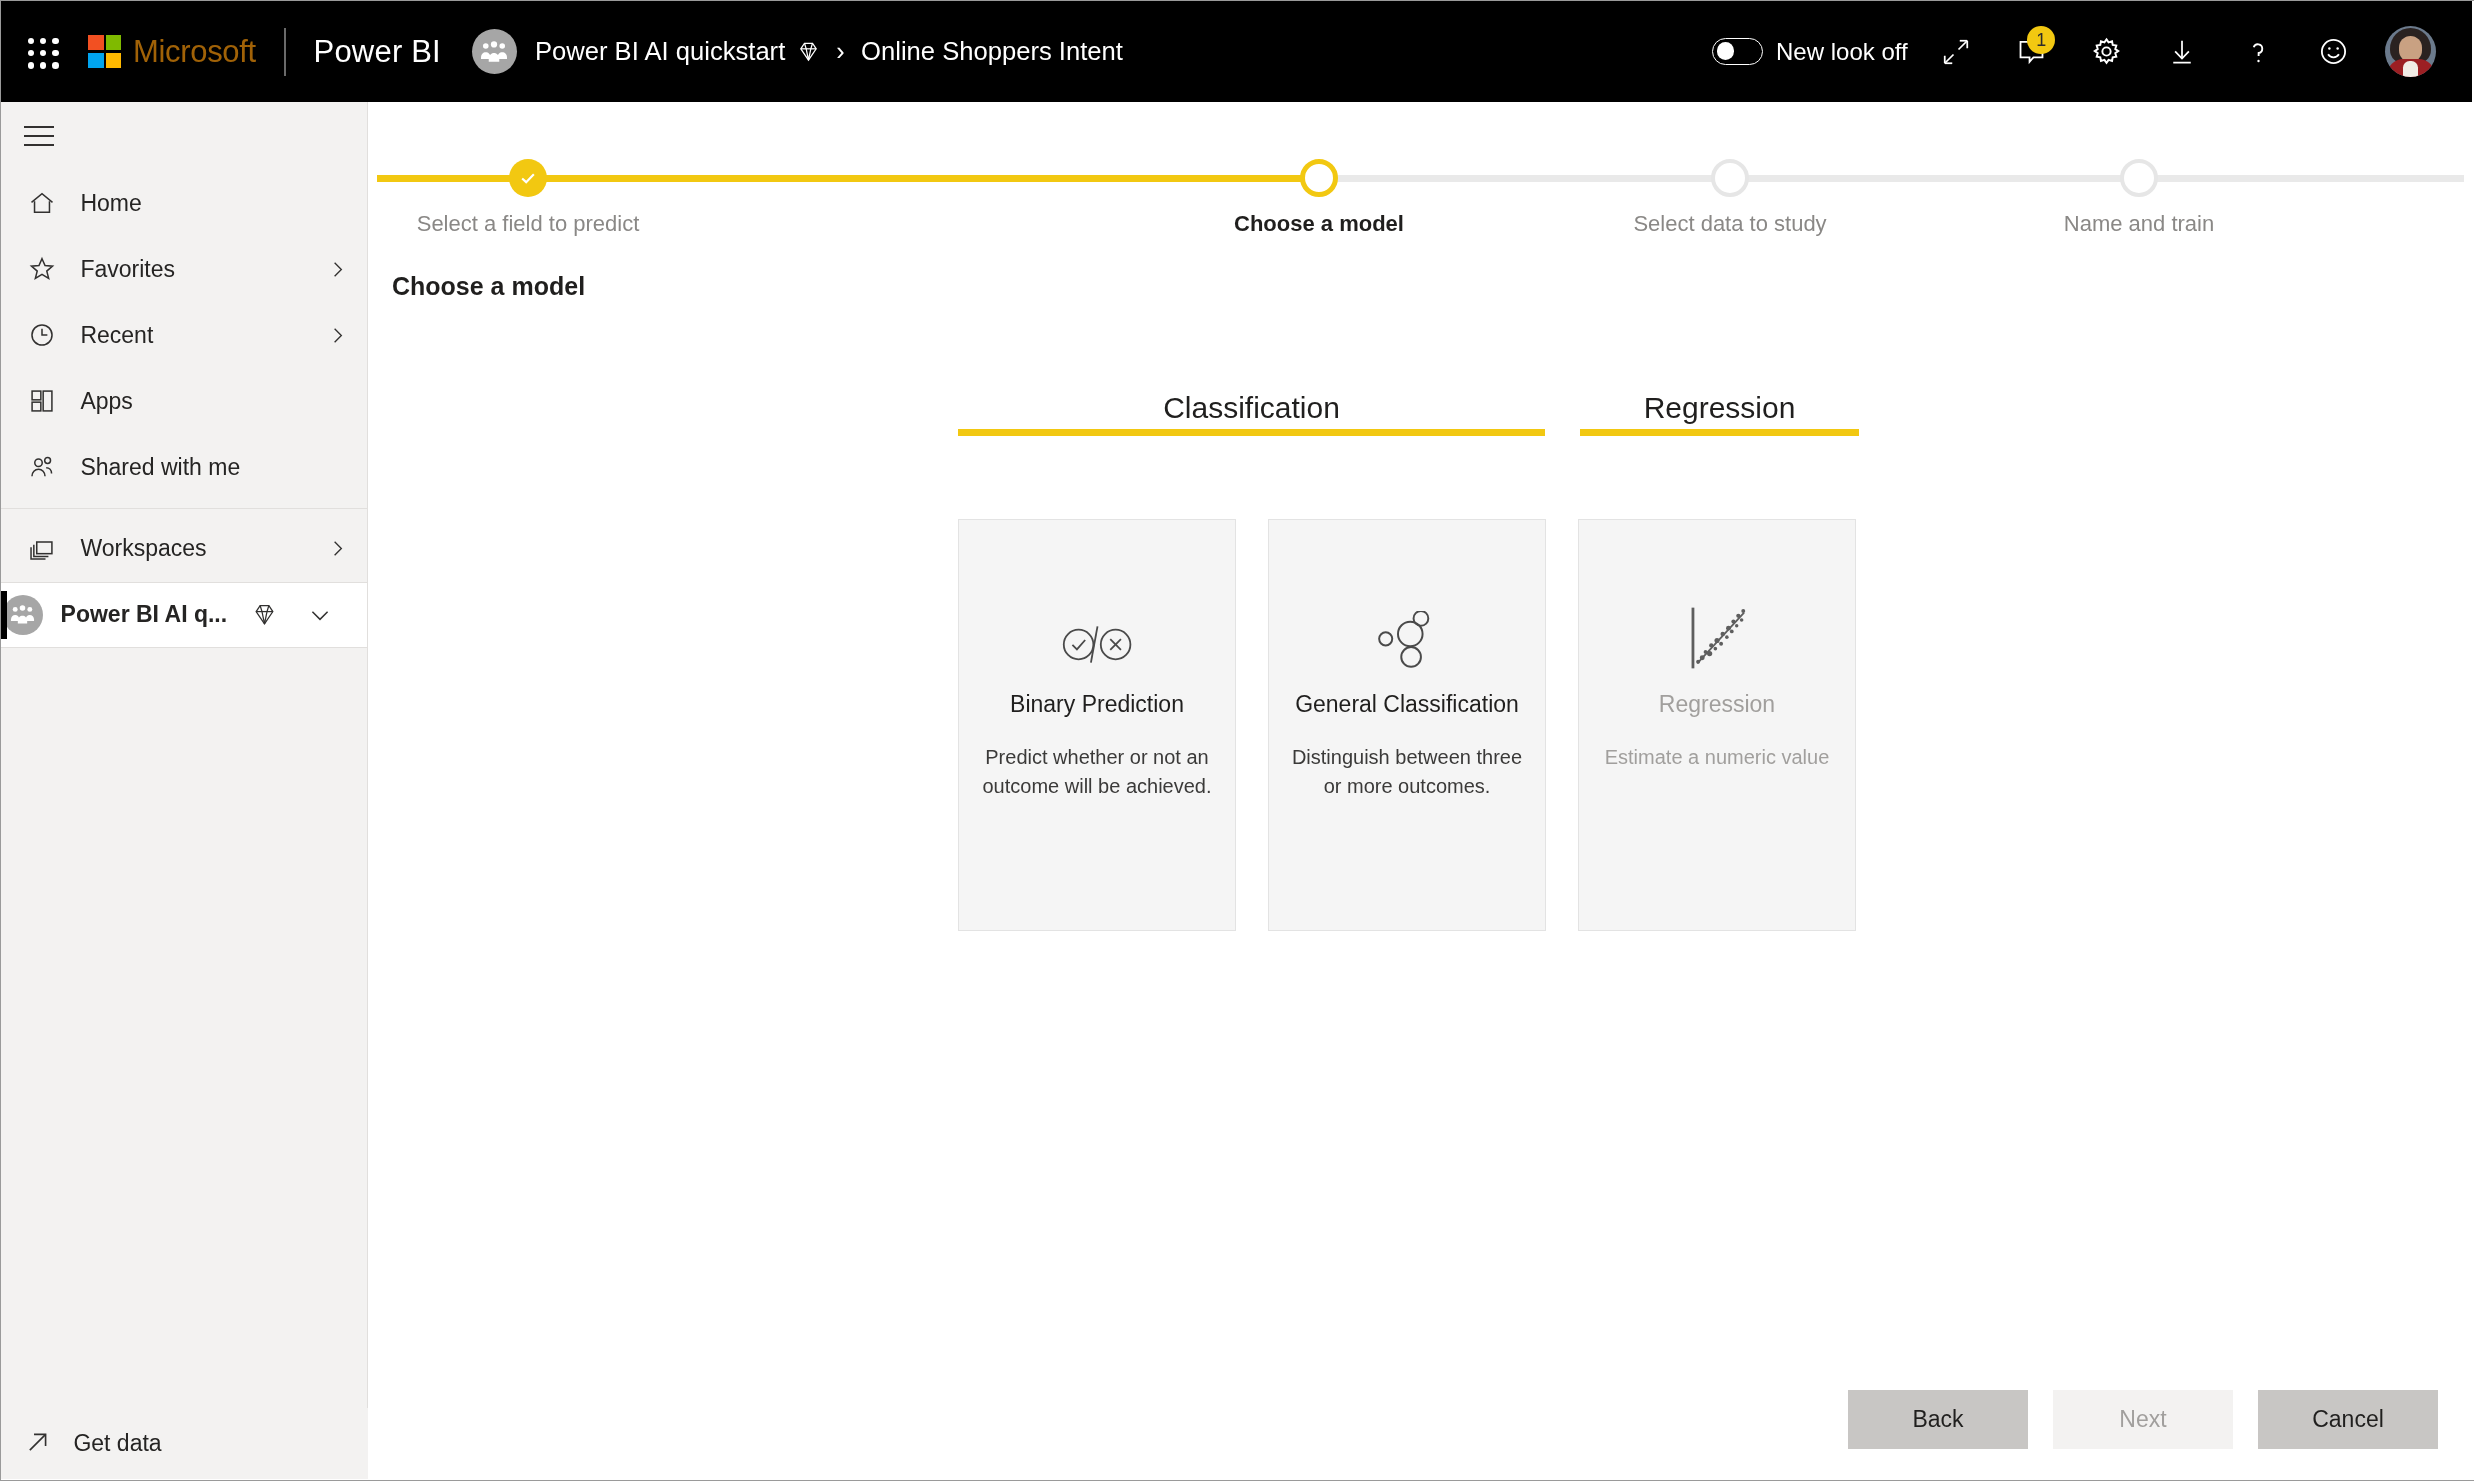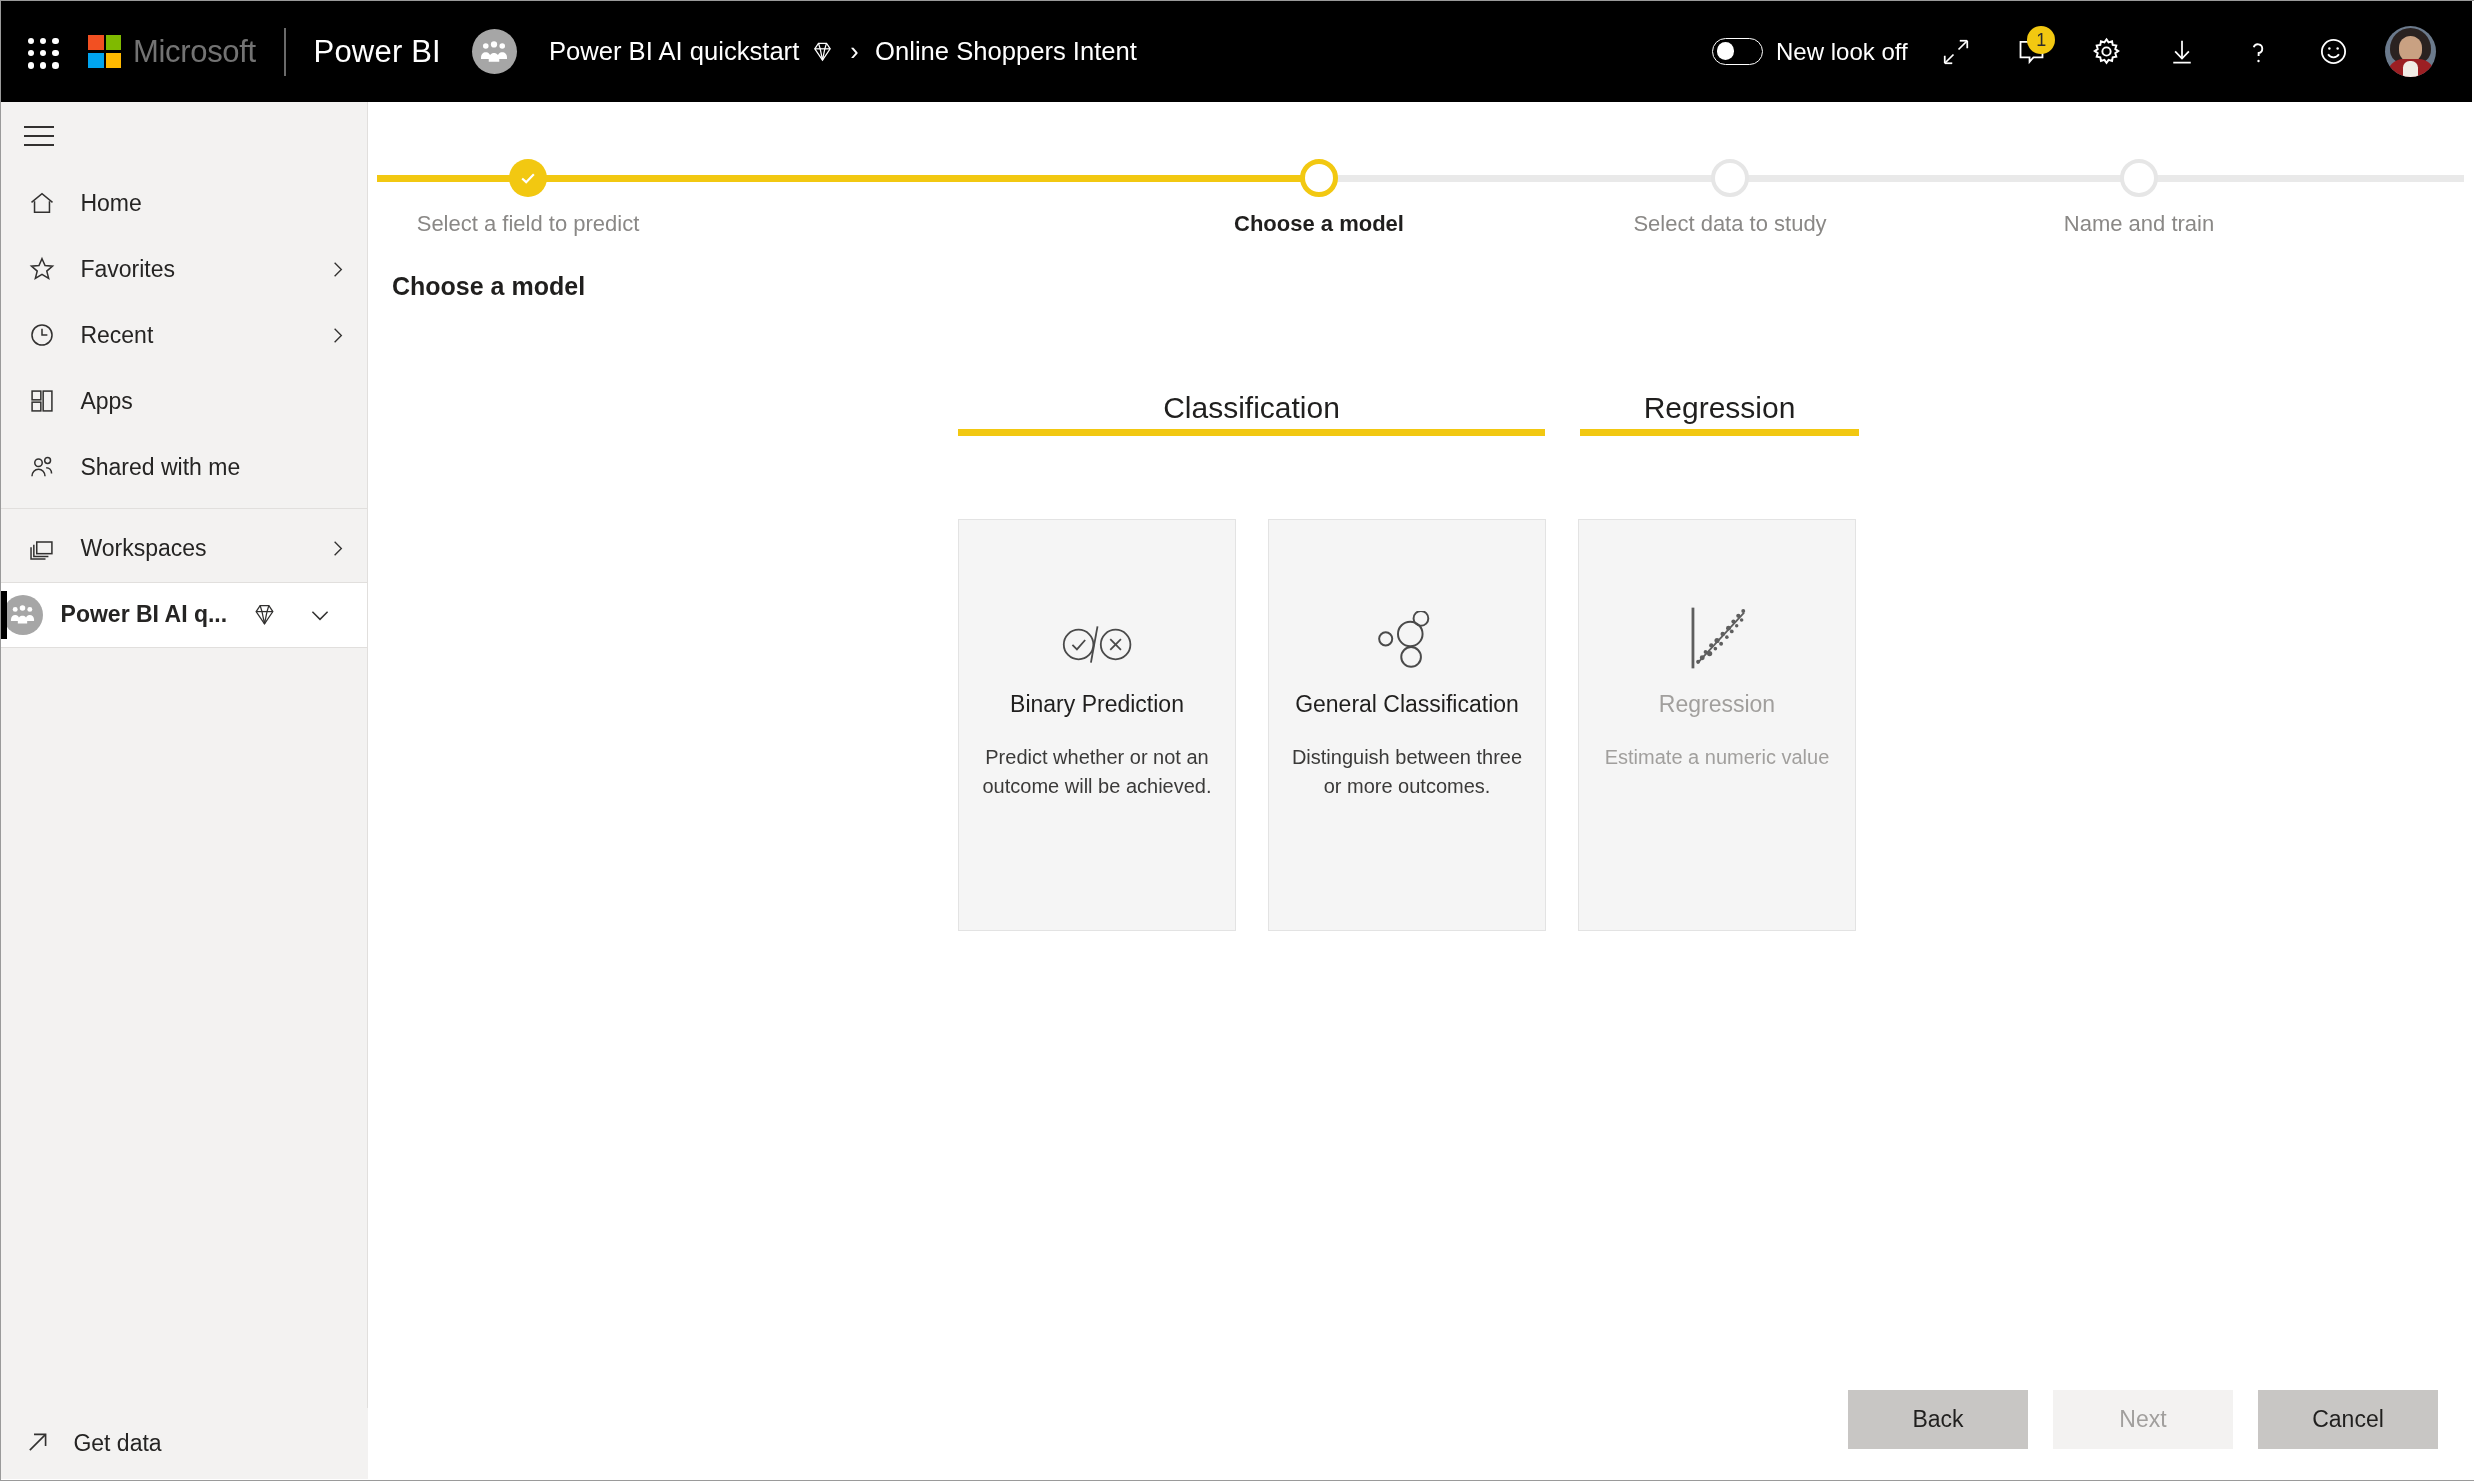--- a/index.html
+++ b/index.html
@@ -27,32 +27,32 @@
   .waffle {
     width: 51px; height: 51px; margin-left: 15px;
     display: grid; grid-template-columns: repeat(3, 1fr); grid-template-rows: repeat(3, 1fr);
     gap: 5.8px; padding: 11.5px; cursor: pointer;
   }
   .waffle i { display:block; width: 6.6px; height: 6.6px; background: #ffffff; border-radius: 50%; }
 
   .ms-logo { display:flex; align-items:center; margin-left: 21.4px; cursor: pointer; }
   .ms-squares { width: 33px; height: 33px; display:grid; grid-template-columns: 1fr 1fr; grid-template-rows: 1fr 1fr; gap:2.5px; }
   .ms-squares i { display:block; }
-  .ms-word { font-size: 31px; color:#737373; margin-left: 11.5px; letter-spacing: -0.3px; font-weight: 400; }
+  .ms-word { font-size: 31px; color:#a16207; margin-left: 11.5px; letter-spacing: -0.3px; font-weight: 400; }
 
   .divider-v { width: 1.6px; height: 48px; background: #6a6a6a; margin: 0 28px; }
   .product-name { font-size: 31px; color:#ffffff; font-weight: 300; letter-spacing: 0.2px; }
 
   .ws-avatar {
     width: 45px; height: 45px; border-radius: 50%;
     background: #a6a6a6; margin-left: 31px;
     display:flex; align-items:center; justify-content:center;
     flex: none;
   }
-  .breadcrumb { display:flex; align-items:center; margin-left: 32px; }
+  .breadcrumb { display:flex; align-items:center; margin-left: 18px; }
   .bc-link { font-size: 25.6px; color: #ffffff; cursor: pointer; font-weight: 400; }
   .bc-diamond { margin-left: 11.5px; display:flex; align-items:center; }
   .bc-sep { font-size: 25px; color:#ffffff; margin: 0 16.5px; font-weight: 300; }
   .bc-current { font-size: 25.6px; color:#ffffff; }
 
   .topbar-right { margin-left: auto; display:flex; align-items:center; padding-right: 36px; }
   .toggle-wrap { display:flex; align-items:center; cursor:pointer; }
   .toggle {
     width: 51px; height: 27px; border-radius: 14px;
     border: 1.6px solid #ffffff; position: relative; background: transparent;

